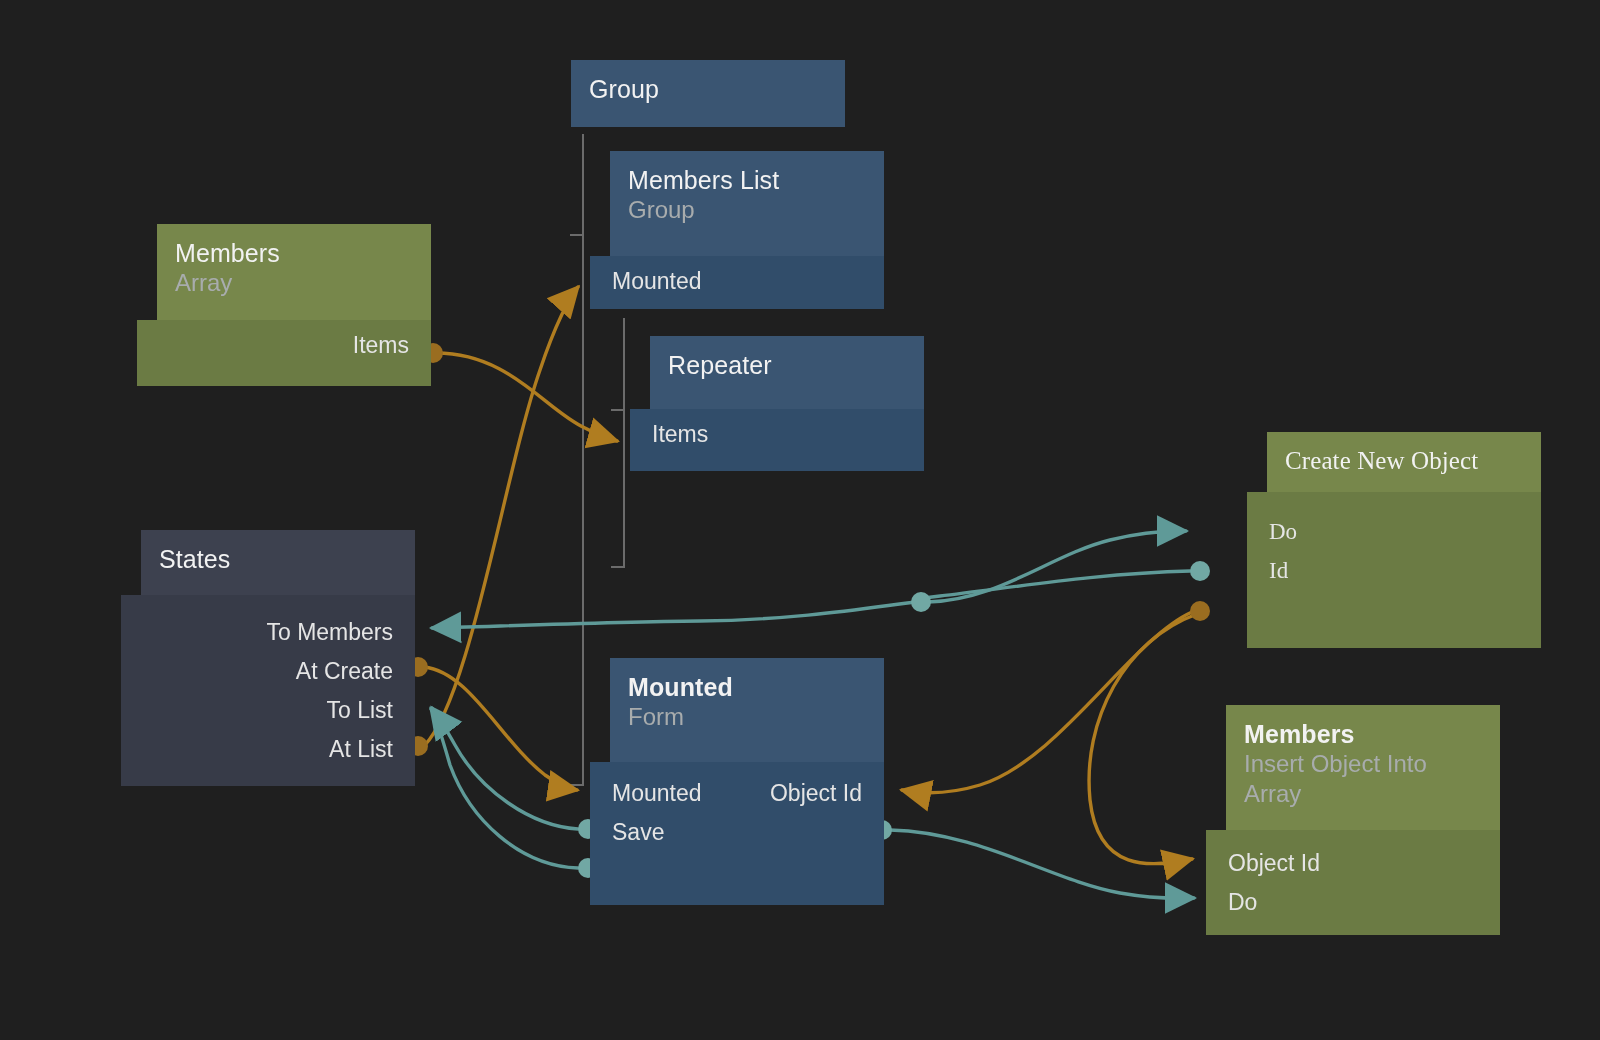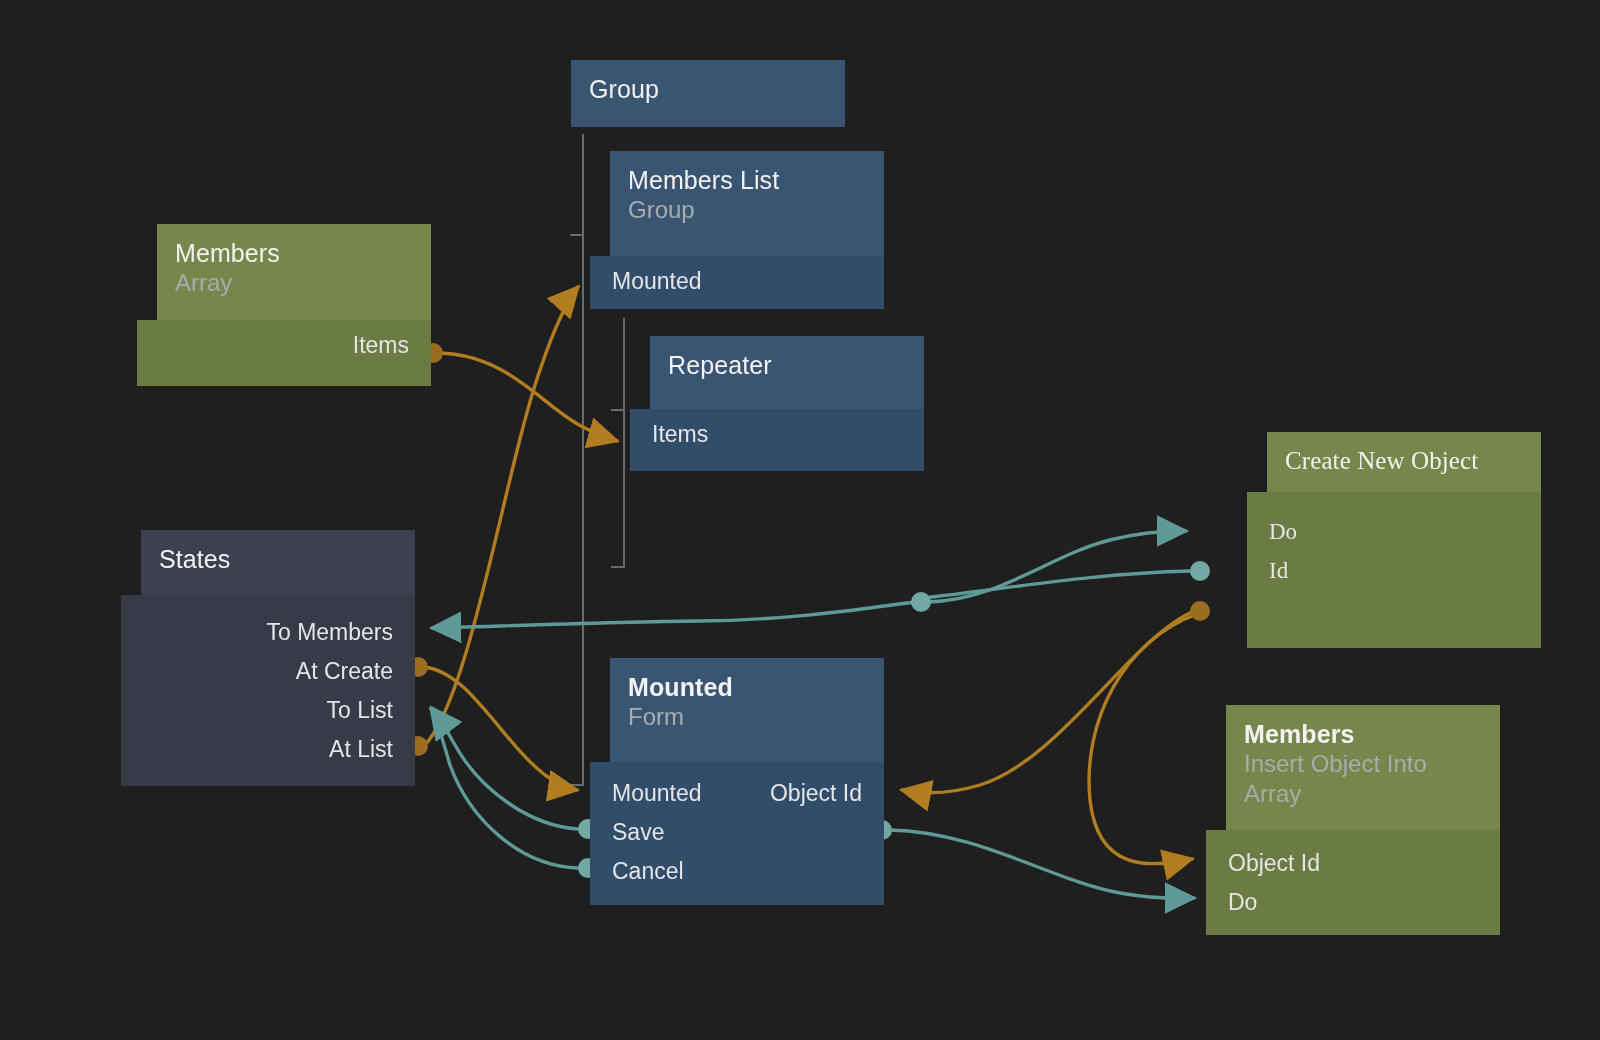--- a/index.html
+++ b/index.html
@@ -184,23 +184,20 @@
       <div class="subtitle">Form</div>
     </div>
     <div class="body" style="height:143px;padding-top:12px;">
       <div class="port pair">
         <span class="lbl">Mounted</span>
         <span class="lbl">Object Id</span>
       </div>
       <div class="port in">
         <span class="lbl">Save</span>
       </div>
-      <div class="port in">
-        <span class="lbl">Cancel</span>
-      </div>
     </div>
   </div>
 
   <div class="node green" style="left:1247px;top:432px;width:294px;font-family:Liberation Serif, serif;">
     <div class="head" style="height:60px;">
       <div class="title">Create New Object</div>
     </div>
     <div class="body" style="height:156px;padding-top:20px;">
       <div class="port in">
         <span class="lbl">Do</span>

